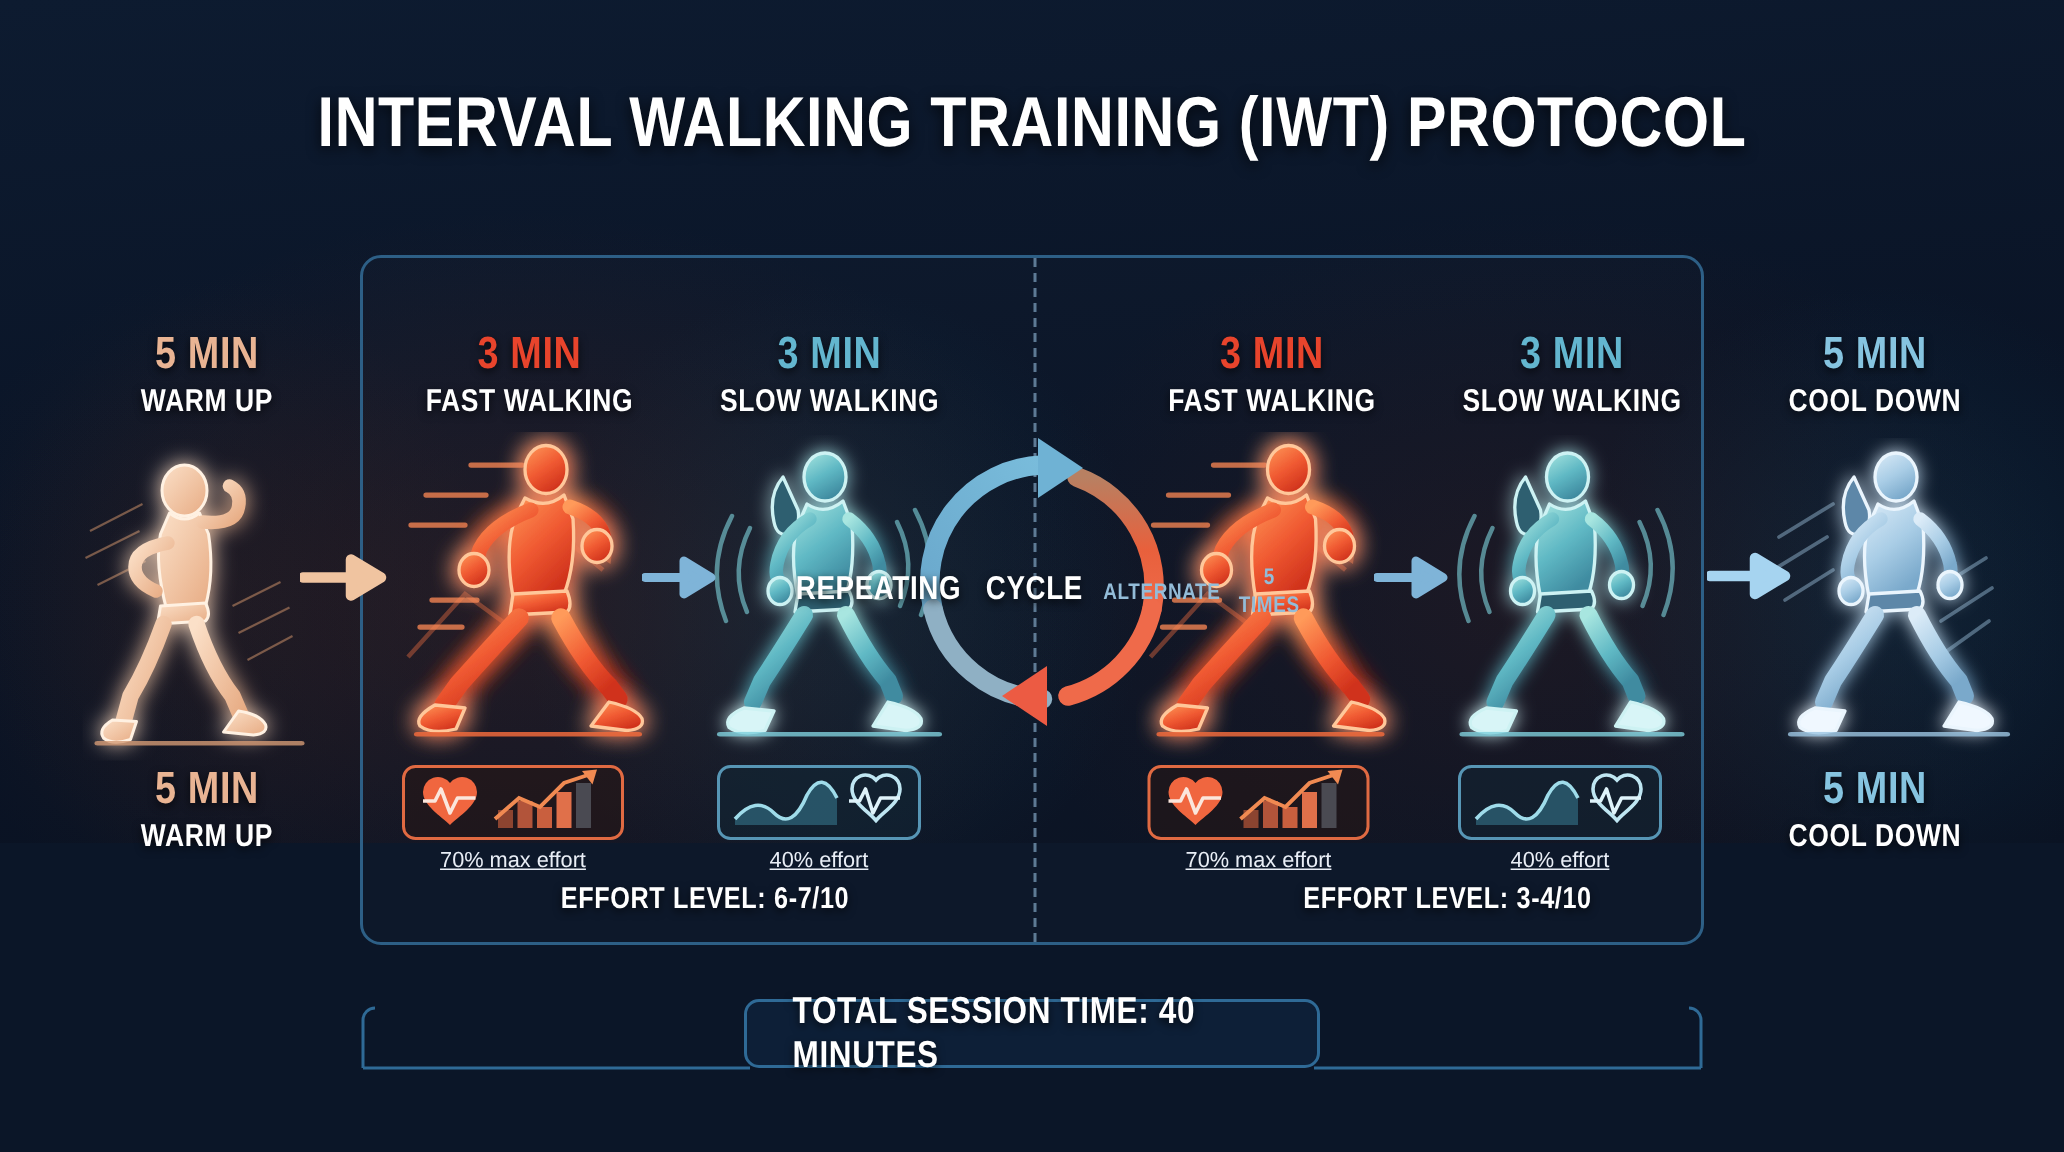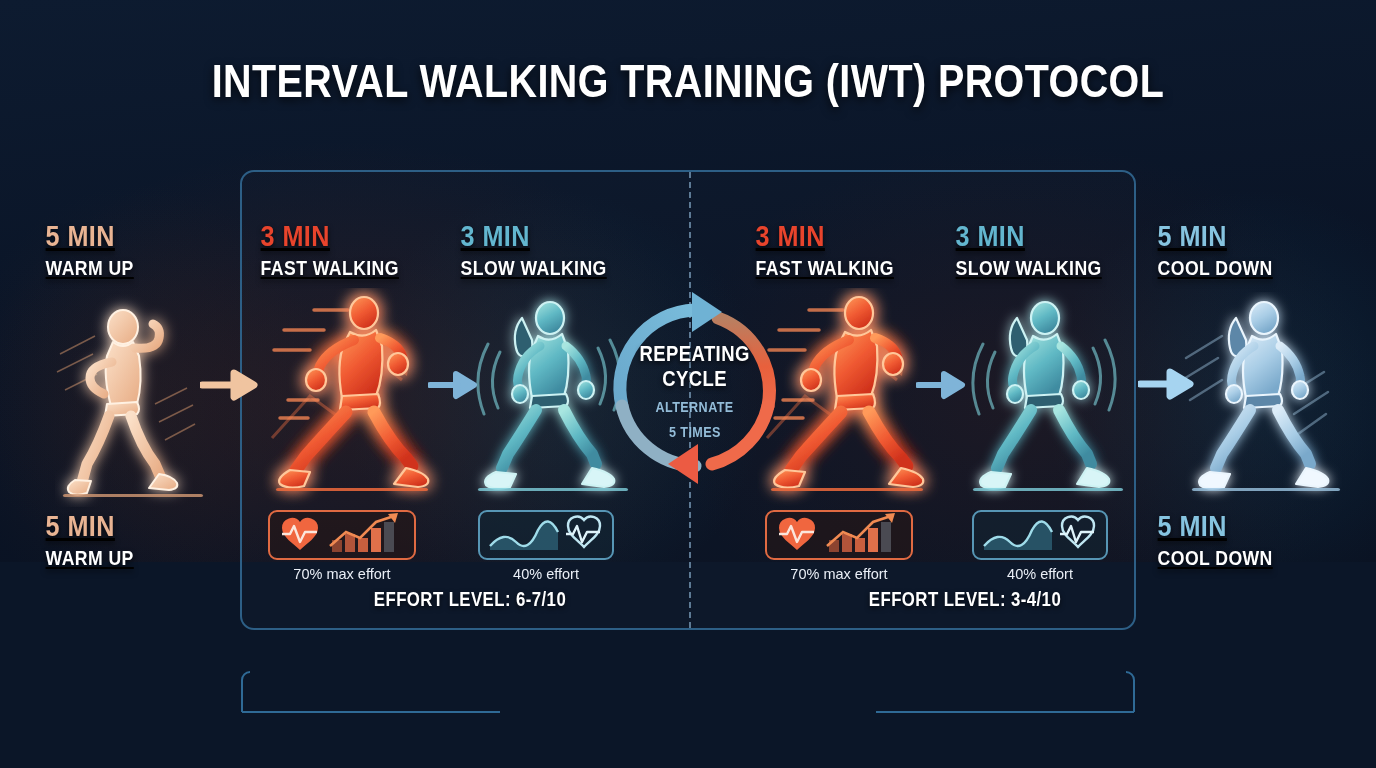--- a/index.html
+++ b/index.html
@@ -46,51 +46,51 @@
     background: rgba(255,255,255,0.012);
   }
   .divider {
     position: absolute; left: 689px; top: 172px;
     width: 0; height: 456px;
     border-left: 2px dashed #8fb6d6;
     opacity: .62;
   }
 
   
-  .lbl { position: absolute; text-align: left; width: 220px; text-decoration: underline; }
+  .lbl { position: absolute; text-align: center; width: 220px; }
   .lbl .big { font-size: 30px; line-height: 36px; text-shadow: 0 2px 6px rgba(0,0,0,.7); }
   .lbl .small { font-size: 21px; line-height: 28px; color: #ffffff; text-shadow: 0 2px 6px rgba(0,0,0,.7); }
 
   
   .fig { position: absolute; }
   .ground {
     position: absolute; height: 3px; border-radius: 2px;
   }
 
   
   .metric {
     position: absolute;
     border-radius: 9px;
     border: 2px solid;
   }
   .caption {
     position: absolute; text-align: center;
-    font-size: 14.5px; color: #e9eef6; white-space: nowrap;
+    font-size: 14.5px; color: #e9eef6; white-space: nowrap; text-decoration: underline;
   }
   .effort {
     position: absolute; text-align: center;
     font-size: 20px; color: #ffffff; white-space: nowrap;
     text-shadow: 0 2px 6px rgba(0,0,0,.7);
   }
 
   
   #cycle-wrap { position: absolute; left: 600px; top: 288px; width: 190px; height: 200px; }
   #cycle-text {
     position: absolute; inset: 0;
-    display: flex; flex-direction: column; align-items: center; justify-content: center;
+    display: flex; align-items: center; justify-content: center;
     text-align: center; padding-top: 6px;
   }
   #cycle-text .t1 { font-size: 22px; line-height: 25px; color: #fff; text-shadow: 0 2px 6px rgba(0,0,0,.8); }
   #cycle-text .t2 { font-size: 15px; line-height: 19px; color: #93bcd8; margin-top: 6px; }
 
   
   #total-badge {
     position: absolute; left: 496px; top: 666px;
     width: 384px; height: 46px;
     border: 2px solid #2f6a96; border-radius: 10px;
@@ -452,14 +452,17 @@
 
   <div class="effort cond" style="left:775px; top:588px; width:380px;">EFFORT LEVEL: 3-4/10</div>
 
   <svg class="fig" style="left:238px; top:660px;" width="900" height="58" viewBox="0 0 900 58">
     <path d="M4 52 V20 a8 8 0 0 1 8 -8" fill="none" stroke="#2f6a96" stroke-width="2"></path>
     <path d="M896 52 V20 a8 8 0 0 0 -8 -8" fill="none" stroke="#2f6a96" stroke-width="2"></path>
     <line x1="4" y1="52" x2="262" y2="52" stroke="#2f6a96" stroke-width="2"></line>
     <line x1="638" y1="52" x2="896" y2="52" stroke="#2f6a96" stroke-width="2"></line>
   </svg>
 
+  <div id="total-badge">
+    <span class="cond">TOTAL SESSION TIME: 40 MINUTES</span>
+  </div>
 
 </div>
 
 </body></html>

